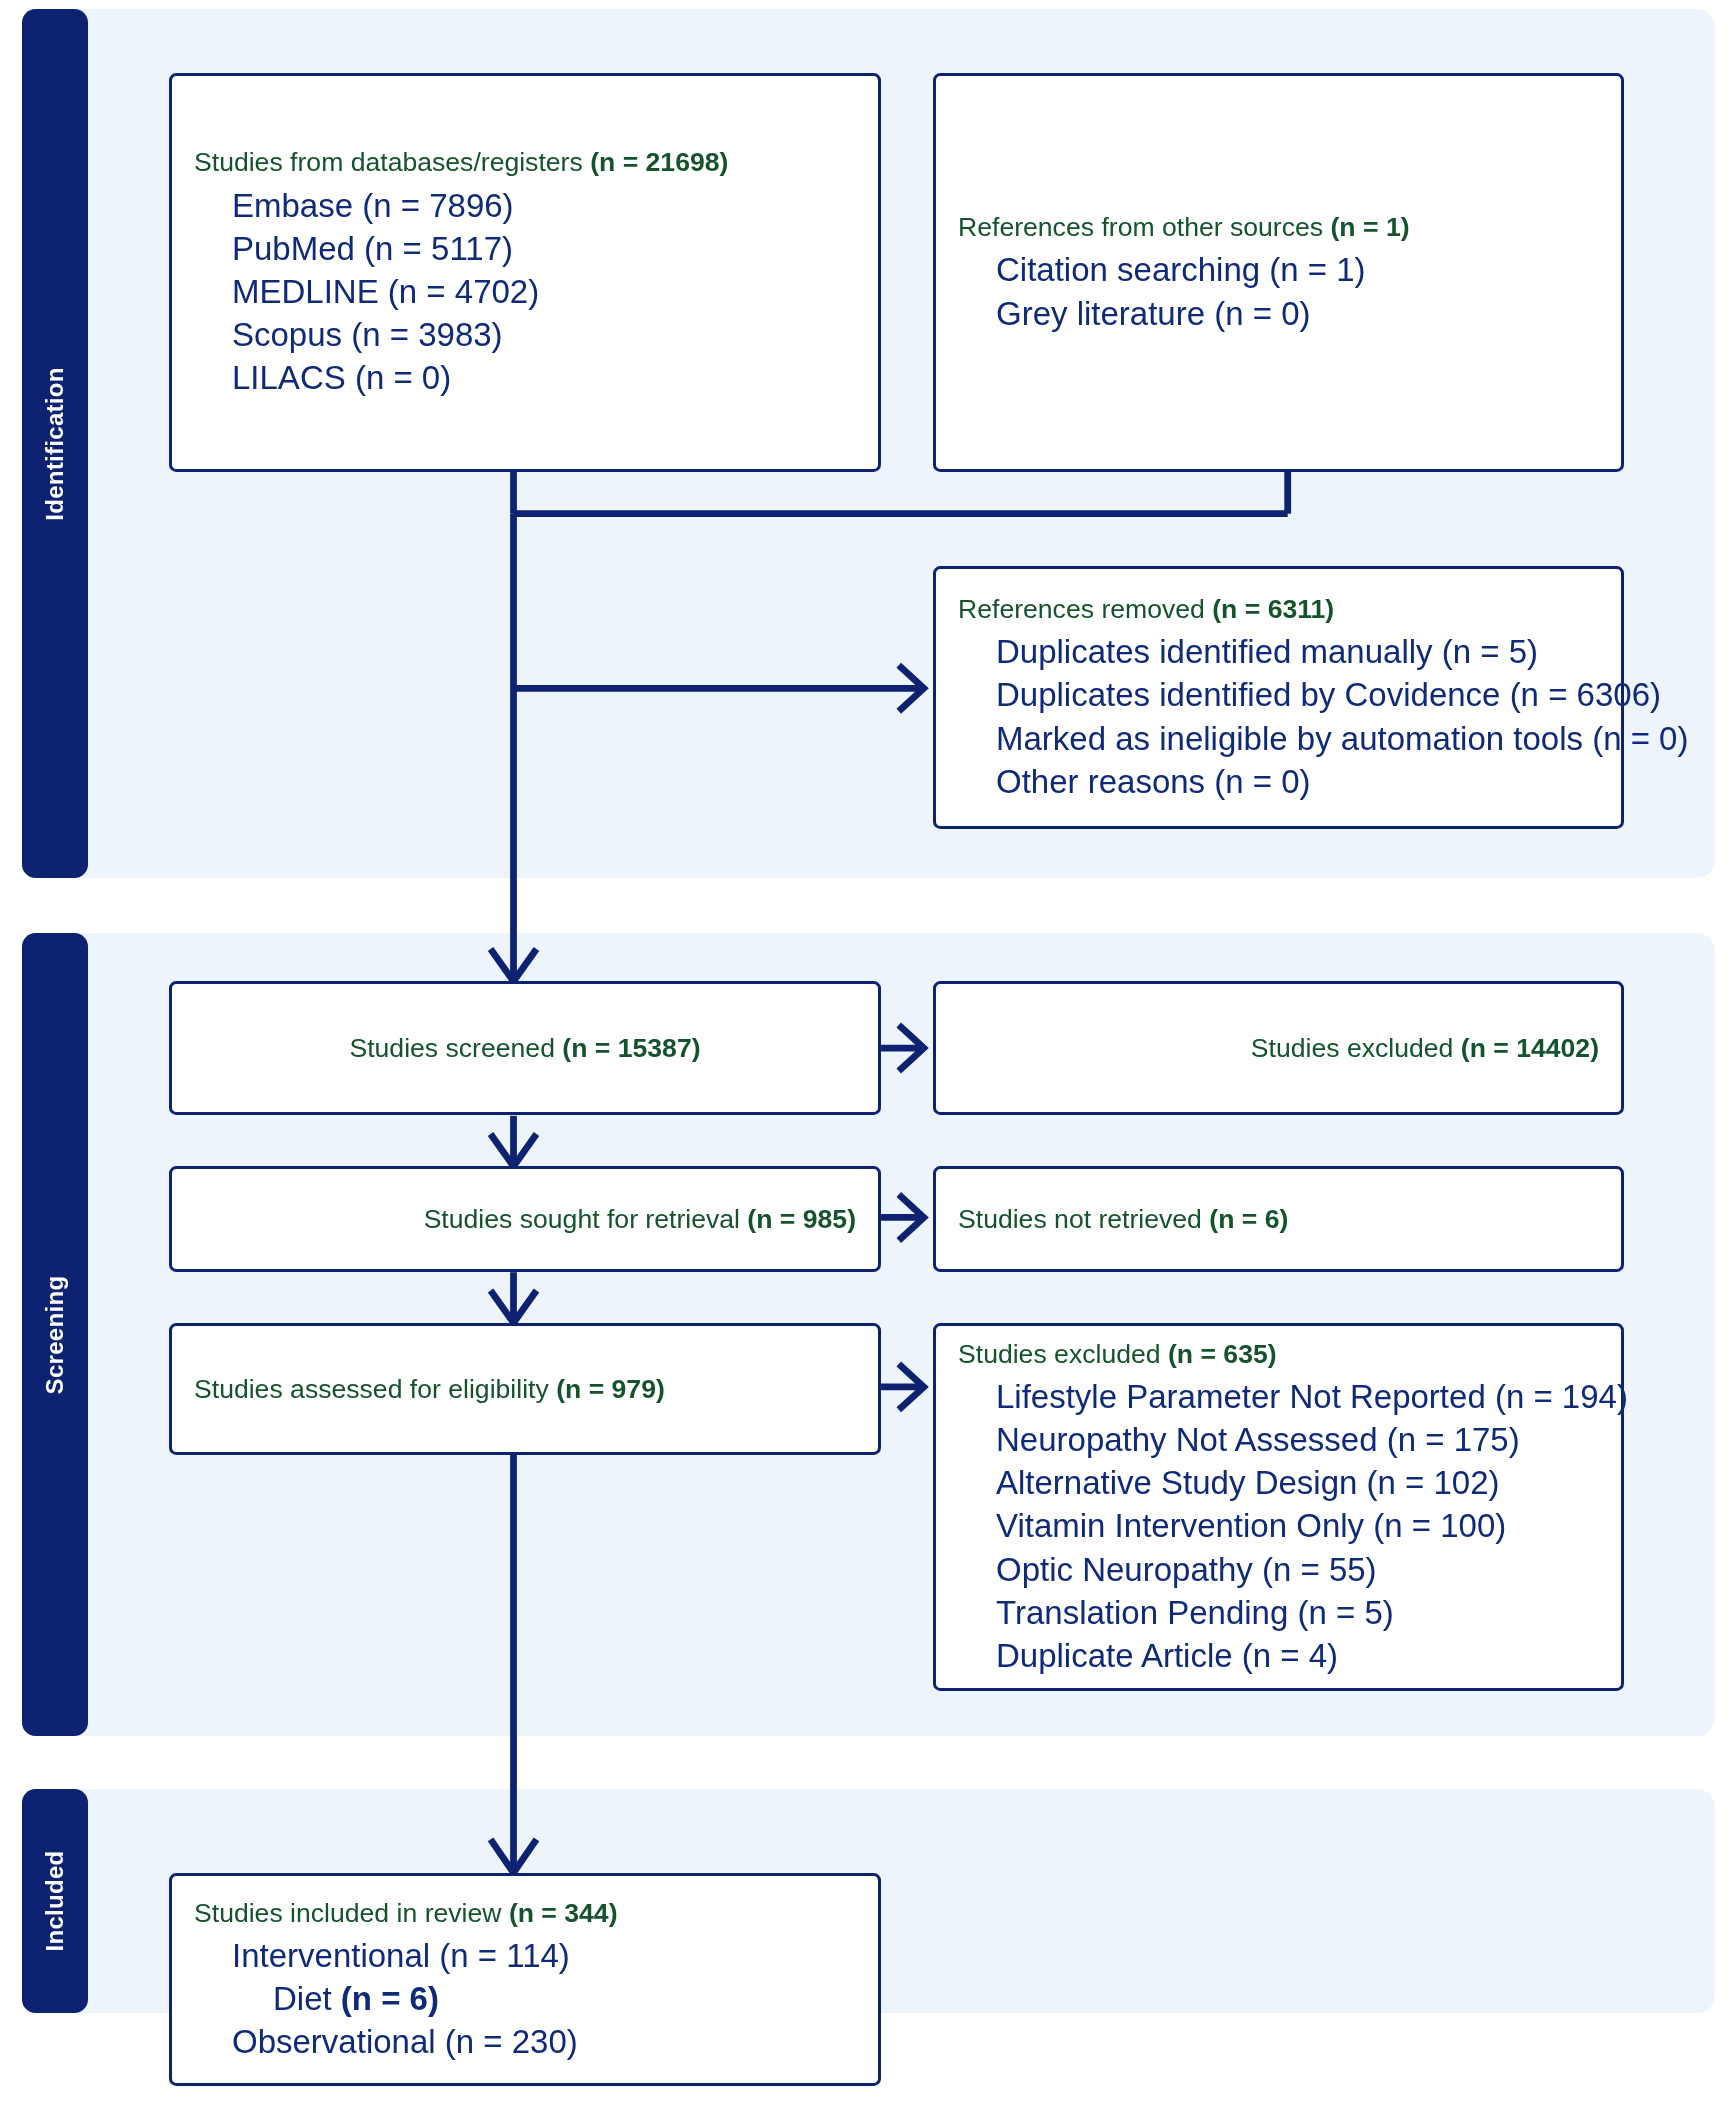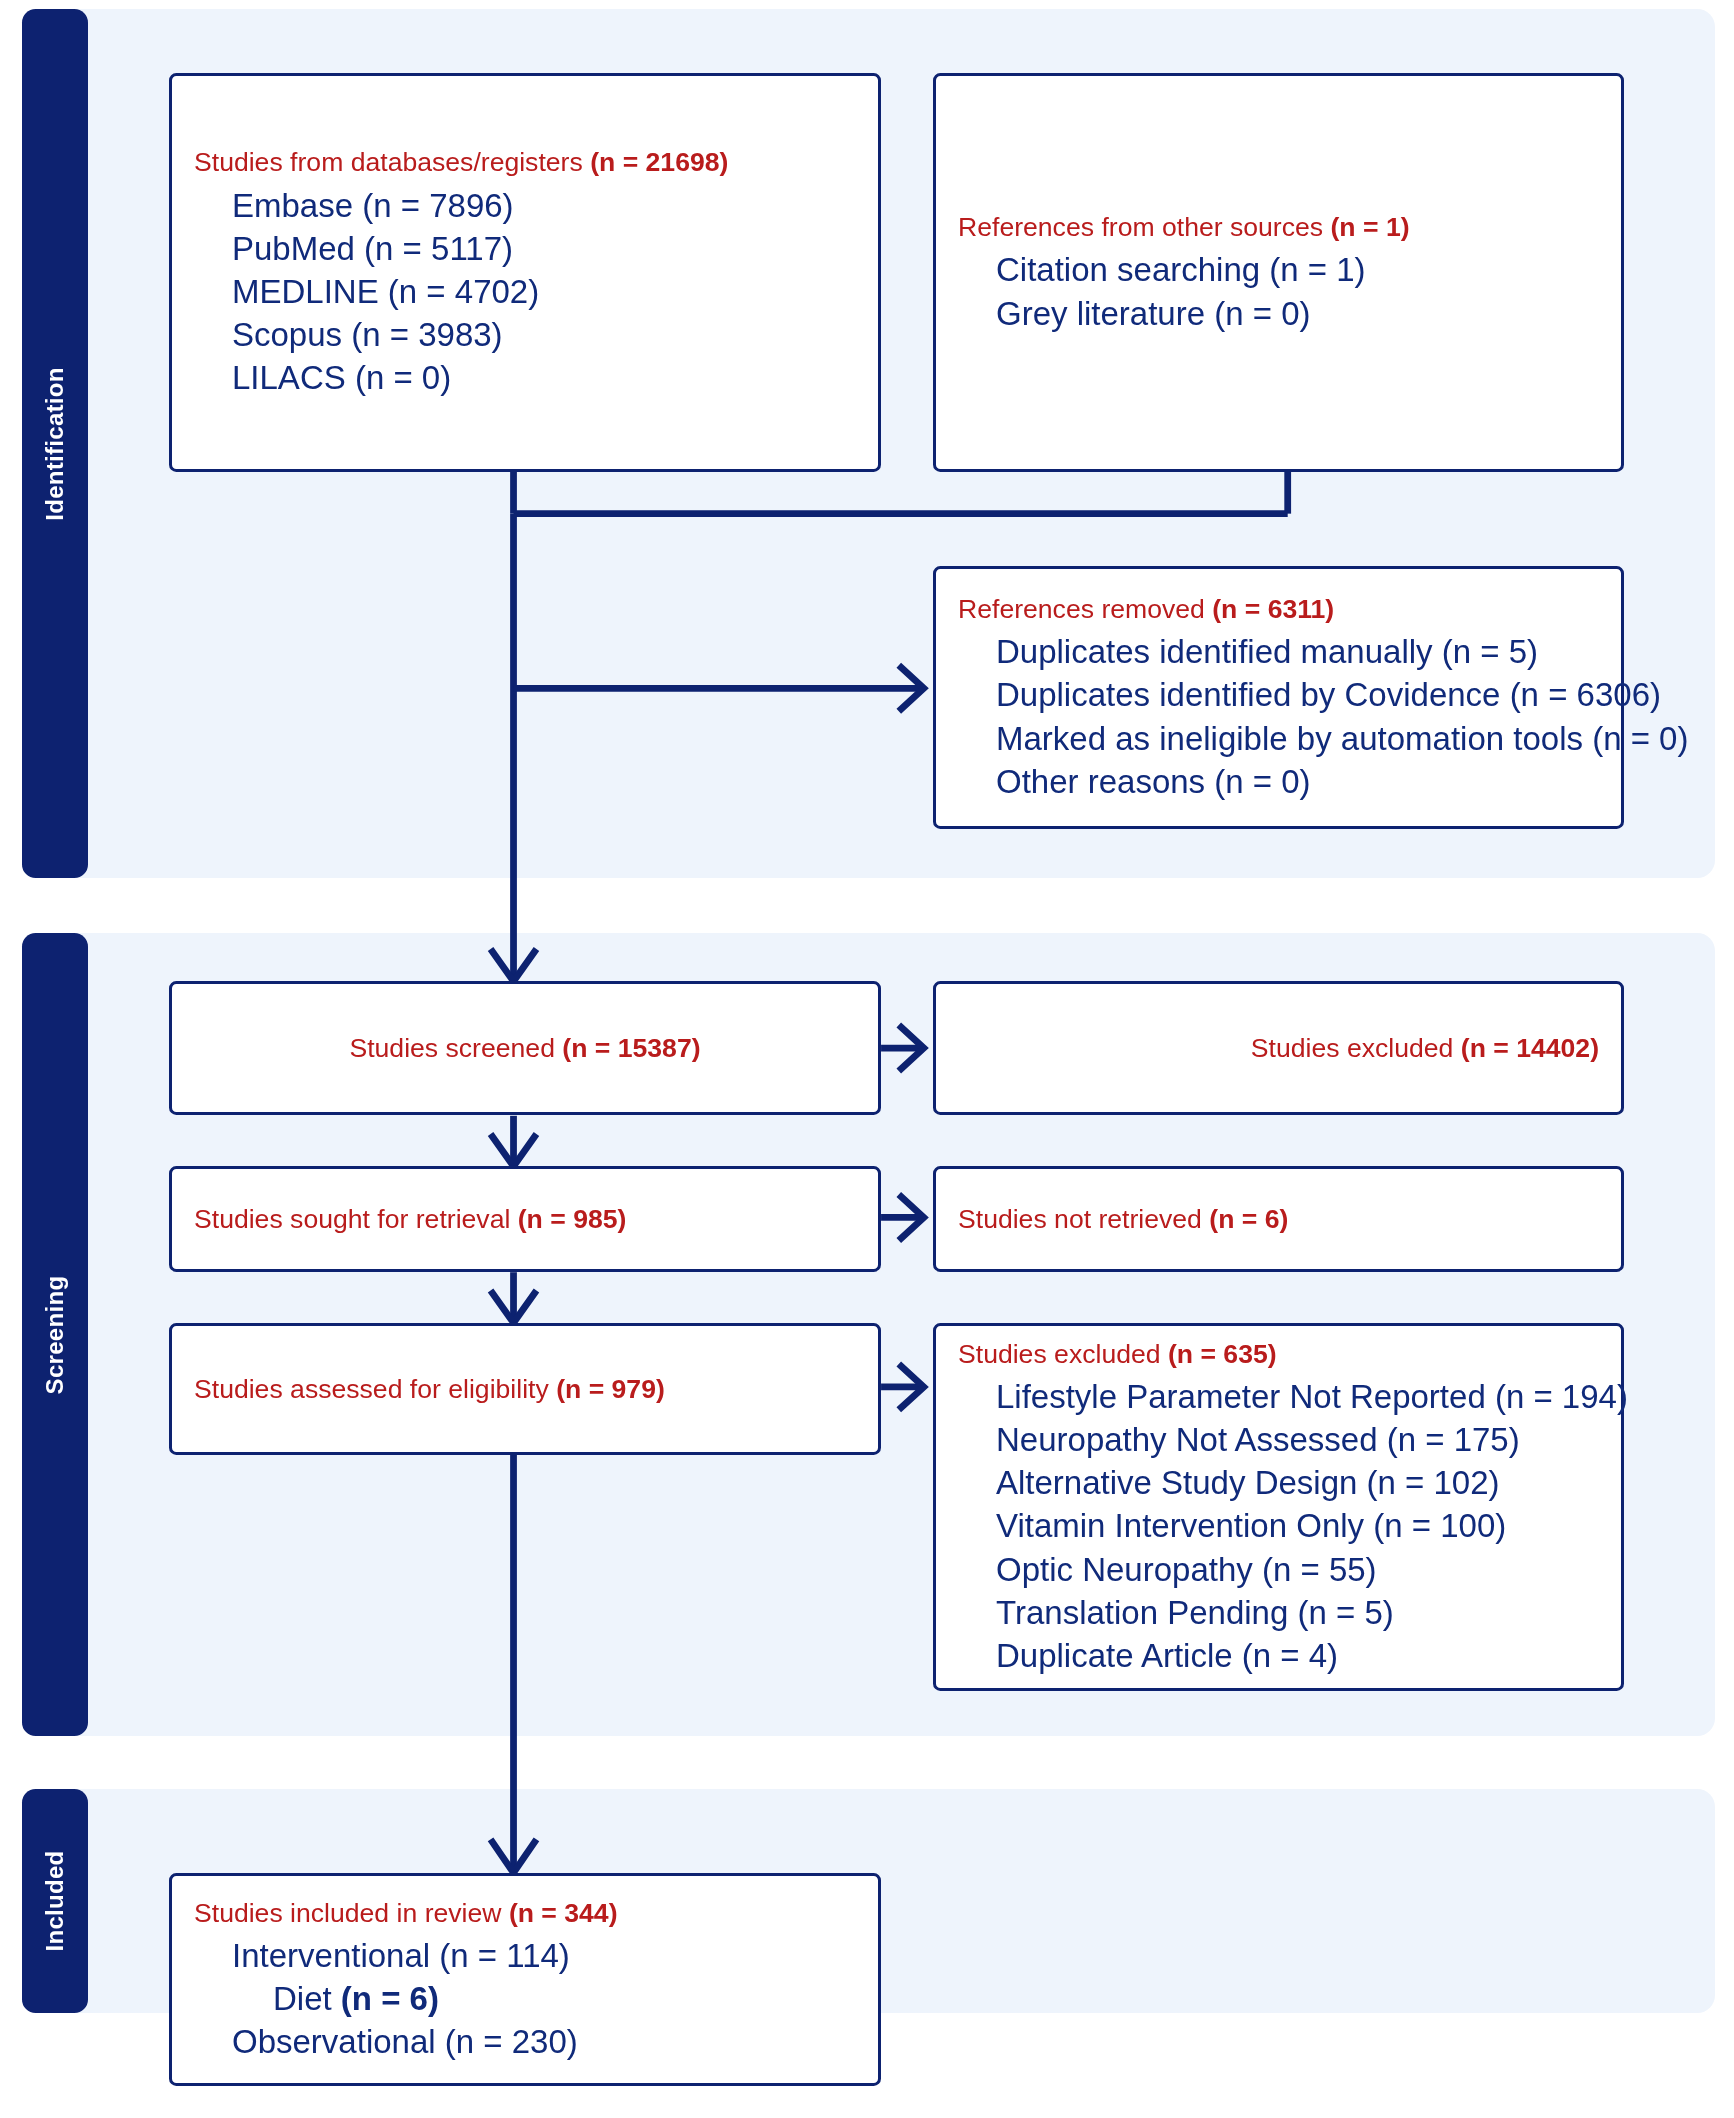--- a/index.html
+++ b/index.html
@@ -52,21 +52,21 @@
     background:#ffffff;
     border:3.6px solid #0d2270;
     border-radius:7.3px;
     box-sizing:border-box;
     display:flex;
     flex-direction:column;
     justify-content:center;
     padding:0 22px;
   }
   .node .head{
-    color:#b91c1c;
+    color:#14532d;
     font-size:26.6px;
     line-height:1.30;
     white-space:nowrap;
   }
   .node .head b{font-weight:bold;}
   .node ul{
     list-style:none;
     margin:3.6px 0 0 0;
     padding:0 0 0 38px;
   }
@@ -174,21 +174,21 @@
       <span>Studies screened </span><b>(n = 15387)</b>
     </div>
   </div>
 
   <div class="node" style="left:933px; top:981px; width:691px; height:134px;text-align:right;">
     <div class="head">
       <span>Studies excluded </span><b>(n = 14402)</b>
     </div>
   </div>
 
-  <div class="node" style="left:169px; top:1166px; width:712px; height:106px;">
+  <div class="node" style="left:169px; top:1166px; width:712px; height:106px;align-items:flex-end;">
     <div class="head">
       <span>Studies sought for retrieval </span><b>(n = 985)</b>
     </div>
   </div>
 
   <div class="node" style="left:933px; top:1166px; width:691px; height:106px;">
     <div class="head">
       <span>Studies not retrieved </span><b>(n = 6)</b>
     </div>
   </div>

